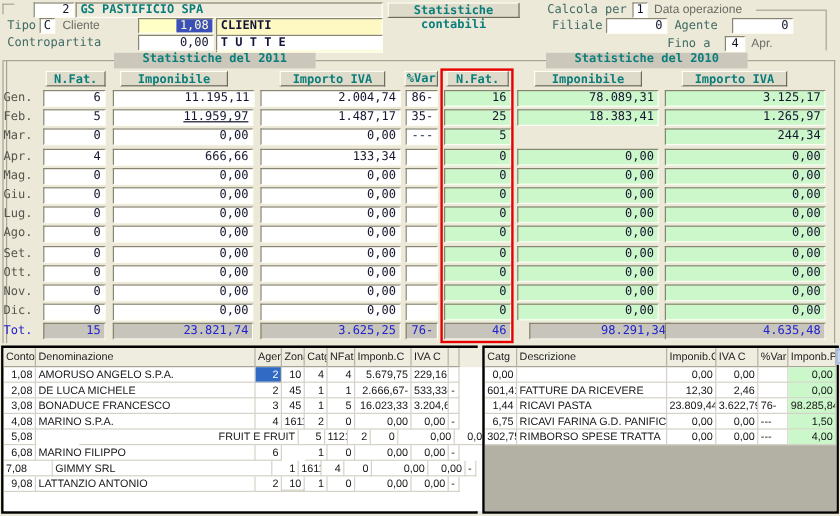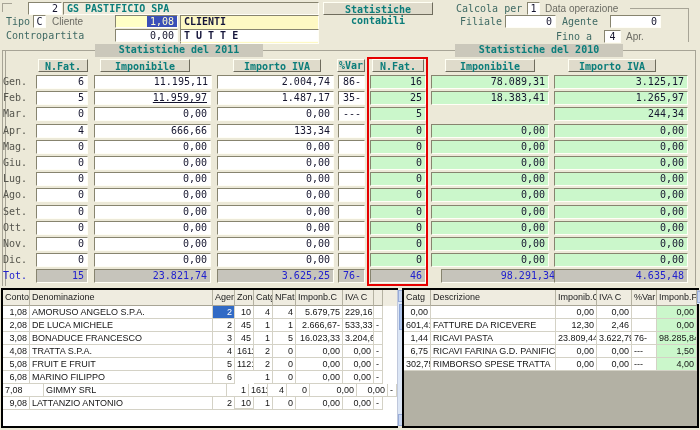--- a/index.html
+++ b/index.html
@@ -280,32 +280,32 @@
             <div class="tc" style="width: 22px; flex: 0 0 auto; text-align: right;">3</div>
             <div class="tc" style="width: 19px; flex: 0 0 auto; text-align: right;">45</div>
             <div class="tc" style="width: 19px; flex: 0 0 auto; text-align: right;">1</div>
             <div class="tc" style="width: 23px; flex: 0 0 auto; text-align: right;">5</div>
             <div class="tc" style="width: 47px; flex: 0 0 auto; text-align: right;">16.023,33</div>
             <div class="tc" style="width: 31px; flex: 0 0 auto; text-align: right;">3.204,67</div>
             <div class="tc" style="width: 9px; flex: 0 0 auto; text-align: left;"></div>
           </div>
           <div class="trow sans">
             <div class="tc" style="width: 27px; flex: 0 0 auto; text-align: right;">4,08</div>
-            <div class="tc" style="width: 183px; flex: 0 0 auto; text-align: left;">TRATTA S.P.A.</div>
+            <div class="tc" style="width: 183px; flex: 0 0 auto; text-align: left;">MARINO S.P.A.</div>
             <div class="tc" style="width: 22px; flex: 0 0 auto; text-align: right;">4</div>
             <div class="tc" style="width: 19px; flex: 0 0 auto; text-align: right;">1611</div>
             <div class="tc" style="width: 19px; flex: 0 0 auto; text-align: right;">2</div>
             <div class="tc" style="width: 23px; flex: 0 0 auto; text-align: right;">0</div>
             <div class="tc" style="width: 47px; flex: 0 0 auto; text-align: right;">0,00</div>
             <div class="tc" style="width: 31px; flex: 0 0 auto; text-align: right;">0,00</div>
             <div class="tc" style="width: 9px; flex: 0 0 auto; text-align: left;">-</div>
           </div>
           <div class="trow sans">
             <div class="tc" style="width: 27px; flex: 0 0 auto; text-align: right;">5,08</div>
-            <div class="tc" style="width: 183px; flex: 0 0 auto; text-align: left;">FRUIT E FRUIT</div>
+            <div class="tc" style="width: 183px; flex: 0 0 auto; text-align: right; margin-left: 36px;">FRUIT E FRUIT</div>
             <div class="tc" style="width: 22px; flex: 0 0 auto; text-align: right;">5</div>
             <div class="tc" style="width: 19px; flex: 0 0 auto; text-align: right;">1121</div>
             <div class="tc" style="width: 19px; flex: 0 0 auto; text-align: right;">2</div>
             <div class="tc" style="width: 23px; flex: 0 0 auto; text-align: right;">0</div>
             <div class="tc" style="width: 47px; flex: 0 0 auto; text-align: right;">0,00</div>
             <div class="tc" style="width: 31px; flex: 0 0 auto; text-align: right;">0,00</div>
             <div class="tc" style="width: 9px; flex: 0 0 auto; text-align: left;">-</div>
           </div>
           <div class="trow sans">
             <div class="tc" style="width: 27px; flex: 0 0 auto; text-align: right;">6,08</div>

